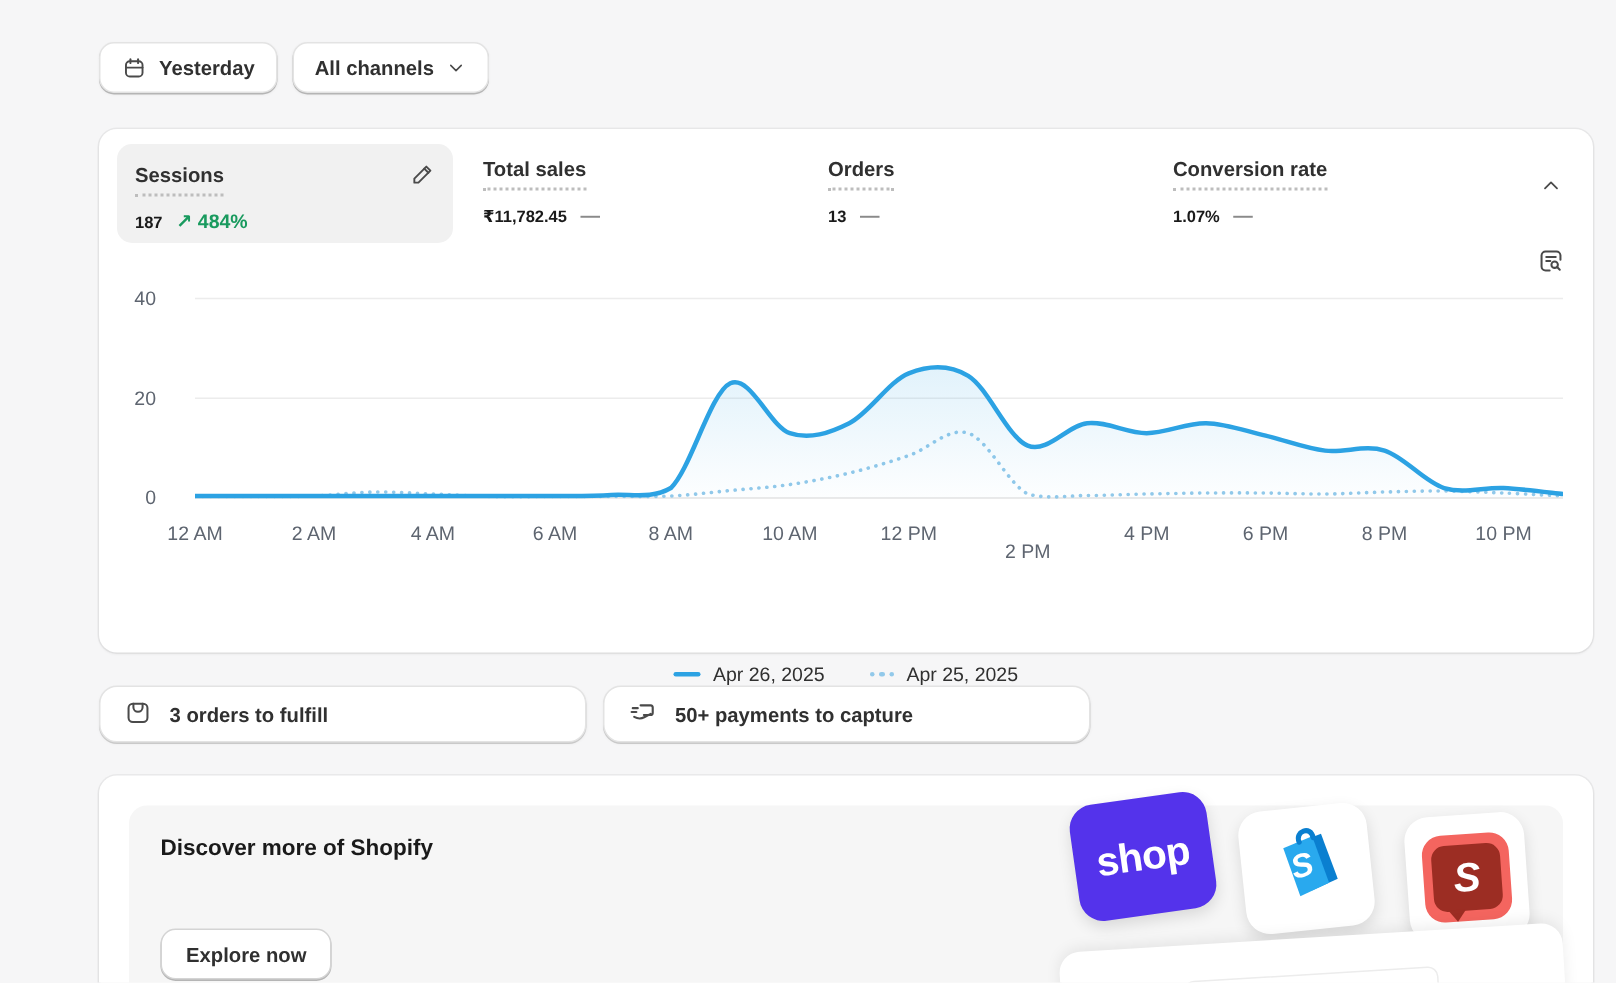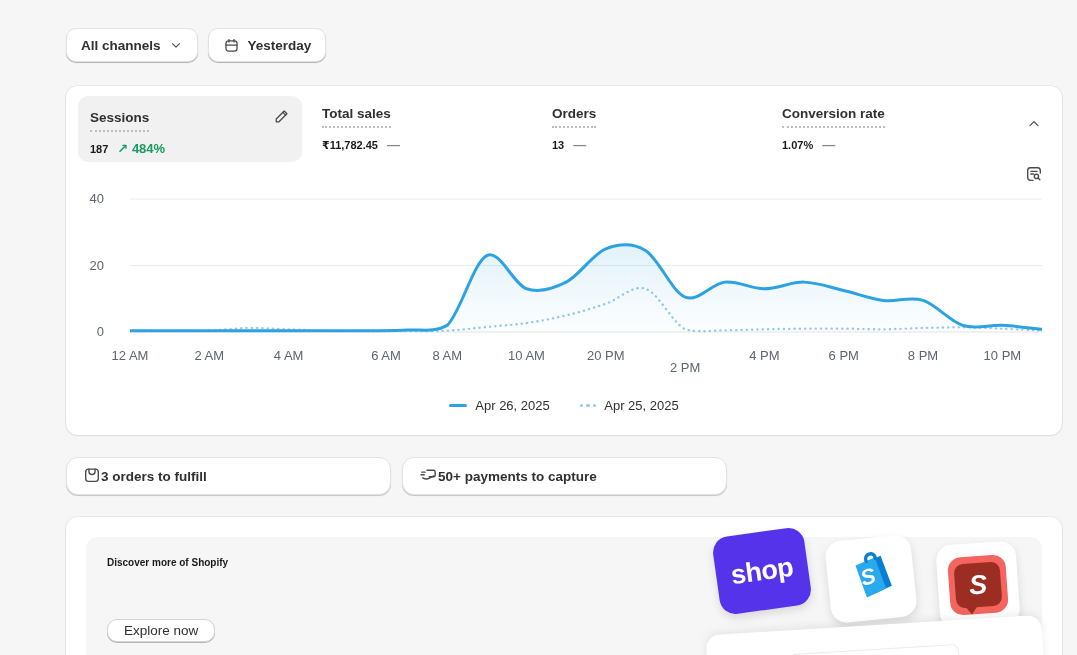--- a/index.html
+++ b/index.html
@@ -54,46 +54,46 @@
   .insights-btn { position:absolute; right:19px; top:79px; cursor:pointer; background:none; border:none; }
 
   
   .chart-area { position:absolute; left:0; top:0; width:100%; height:100%; }
   .y-labels { position:absolute; left:10px; top:106px; width:28px; }
   .y-label { position:absolute; right:0; font-size:13px; color:#5e6570; }
   .chart-svg-wrap { position:absolute; left:64px; top:106px; width:912px; height:150px; }
   .x-labels { position:absolute; left:64px; top:262px; width:912px; height:16px; }
   .x-label { position:absolute; transform:translateX(-50%); font-size:13px; color:#5e6570; white-space:nowrap; }
   .legend { position:absolute; left:0; top:312px; width:100%; display:flex; justify-content:center; gap:30px; align-items:center; }
-  .legend-item { display:flex; align-items:center; gap:8px; font-size:13px; color:#303030; cursor:pointer; }
+  .legend-item { display:flex; align-items:center; gap:8px; font-size:13px; color:#303030; cursor:pointer;margin-top:44px; }
   .legend-solid { width:18px; height:3.5px; border-radius:2px; }
   .legend-dots { display:flex; gap:3px; }
   .legend-dots i { width:3.5px; height:3.5px; border-radius:50%; display:block; }
 
   
   .shortcuts { position:absolute; left:66px; top:457px; display:flex; gap:11px; }
   .shortcut-btn {
-    width:325px; height:38px; display:flex; align-items:center; 
+    width:325px; height:38px; display:flex; align-items:center; gap:12px;
     background:#fff; border:1px solid #e3e3e3; border-radius:12px; padding:0 16px;
     font-size:13.5px; font-weight:700; color:#303030;
     box-shadow:0 1px 0 #c9c9c9, 0 1px 2px rgba(0,0,0,.05); cursor:pointer;
   }
 
   
   .discover-card { left:66px; top:517px; width:996px; height:170px; overflow:hidden; }
   .banner {
     position:absolute; left:20px; top:20px; width:956px; height:160px;
     background:#f6f6f6; border-radius:12px;
   }
-  .banner-title { position:absolute; left:21px; top:20px; font-size:10px; font-weight:700; color:#1a1a1a; }
+  .banner-title { position:absolute; left:21px; top:20px; font-size:15px; font-weight:700; color:#1a1a1a; }
   .banner-sub { position:absolute; left:21px; top:46px; font-size:13.5px; color:#5c5f62; }
   .explore-btn {
-    position:absolute; left:21px; top:82px; height:23px; padding:0 16px;
+    position:absolute; left:21px; top:82px; height:34px; padding:0 16px;
     background:#fff; border:1px solid #d4d4d4; border-radius:10px;
-    font-size:13.5px; font-weight:400; color:#303030;
+    font-size:13.5px; font-weight:700; color:#303030;
     box-shadow:0 1px 0 #b5b5b5; cursor:pointer;
     font-family:"Liberation Sans","DejaVu Sans",sans-serif;
   }
 
   .art { position:absolute; left:0; top:0; width:100%; height:100%; pointer-events:none; }
   .tile { position:absolute; border-radius:16px; box-shadow:0 4px 10px rgba(0,0,0,.12); }
   .shop-tile {
     left:630px; top:-5px; width:92px; height:78px; background:#5433eb;
     transform:rotate(-8deg); display:flex; align-items:center; justify-content:center;
     color:#fff; font-size:27px; font-weight:700; letter-spacing:-.5px;
@@ -138,39 +138,39 @@
 
   .ic { stroke:#4a4a4a; stroke-width:1.5; fill:none; stroke-linecap:round; stroke-linejoin:round; }
 </style>
 </head>
 <body>
 
 <div class="page">
 
   <div class="toolbar">
     <button class="pill-btn">
-      <span>All channels</span>
-      <span>
-        <svg width="14" height="14" viewBox="0 0 20 20">
-            <path class="ic" d="M5 8 l5 5 5-5"></path>
-          </svg>
-      </span>
-    </button>
-    <button class="pill-btn">
       <span>
         <svg width="17" height="17" viewBox="0 0 20 20">
             <g class="ic">
           <rect x="3.5" y="4.5" width="13" height="12" rx="3"></rect>
           <path d="M3.5 9.5 h13"></path>
               <path d="M7 3 v3"></path>
               <path d="M13 3 v3"></path>
         </g>
           </svg>
       </span>
       <span>Yesterday</span>
+    </button>
+    <button class="pill-btn">
+      <span>All channels</span>
+      <span>
+        <svg width="14" height="14" viewBox="0 0 20 20">
+            <path class="ic" d="M5 8 l5 5 5-5"></path>
+          </svg>
+      </span>
     </button>
   </div>
 
   <div class="card main-card">
 
     <div class="sessions-tile">
       <span class="metric-label">Sessions</span>
       <span class="edit-icon">
         <svg width="17" height="17" viewBox="0 0 20 20">
             <g class="ic">
@@ -249,24 +249,24 @@
             </defs>
             <path d="M0,139.0025C6.608695652173913,139.0025,26.43478260869565,139.05791666666667,39.65217391304348,139.0025C52.869565217391305,138.94708333333332,66.08695652173913,139.16875,79.30434782608695,138.67C92.52173913043478,138.17125,105.73913043478261,136.23166666666665,118.95652173913044,136.01C132.17391304347825,135.78833333333333,145.3913043478261,136.84125,158.6086956521739,137.34C171.82608695652172,137.83875,185.04347826086956,138.72541666666666,198.26086956521738,139.0025C211.4782608695652,139.27958333333333,224.69565217391303,139.0025,237.91304347826087,139.0025C251.13043478260872,139.0025,264.34782608695656,139.05791666666667,277.5652173913044,139.0025C290.7826086956522,138.94708333333332,304,139.33499999999998,317.2173913043478,138.67C330.4347826086956,138.005,343.6521739130435,136.28708333333333,356.8695652173913,135.0125C370.0869565217391,133.73791666666665,383.30434782608694,132.96208333333334,396.52173913043475,131.0225C409.73913043478257,129.08291666666668,422.95652173913044,126.58916666666667,436.17391304347825,123.375C449.39130434782606,120.16083333333333,462.60869565217394,116.17083333333333,475.82608695652175,111.7375C489.04347826086956,107.30416666666666,502.2608695652173,92.50791666666667,515.4782608695651,96.775C528.695652173913,101.04208333333334,541.9130434782609,130.41291666666666,555.1304347826087,137.34C568.3478260869566,141,581.5652173913043,138.3375,594.7826086956521,138.3375C608,138.3375,621.2173913043478,137.61708333333334,634.4347826086956,137.34C647.6521739130435,137.06291666666667,660.8695652173913,136.78583333333336,674.0869565217391,136.675C687.304347826087,136.56416666666667,700.5217391304348,136.56416666666667,713.7391304347826,136.675C726.9565217391305,136.78583333333336,740.1739130434783,137.45083333333335,753.3913043478261,137.34C766.608695652174,137.22916666666666,779.8260869565217,136.3425,793.0434782608695,136.01C806.2608695652173,135.67749999999998,819.4782608695651,135.23416666666665,832.695652173913,135.345C845.9130434782609,135.45583333333335,859.1304347826086,136.12083333333334,872.3478260869565,136.675C885.5652173913044,137.22916666666669,905.3913043478261,138.33749999999998,912,138.67" fill="none" stroke="#92c9ea" stroke-width="2.4" stroke-linecap="round" stroke-linejoin="round" stroke-dasharray="0.1 5.2"></path>
             <path d="M0,138.67C6.608695652173913,138.67,26.43478260869565,138.67,39.65217391304348,138.67C52.869565217391305,138.67,66.08695652173913,138.67,79.30434782608695,138.67C92.52173913043478,138.67,105.73913043478261,138.67,118.95652173913044,138.67C132.17391304347825,138.67,145.3913043478261,138.67,158.6086956521739,138.67C171.82608695652172,138.67,185.04347826086956,138.67,198.26086956521738,138.67C211.4782608695652,138.67,224.69565217391303,138.7808333333333,237.91304347826087,138.67C251.13043478260872,138.55916666666667,264.34782608695656,138.89166666666665,277.5652173913044,138.005C290.7826086956522,137.11833333333334,304,141,317.2173913043478,133.35C330.4347826086956,120.93666666666667,343.6521739130435,69.62083333333334,356.8695652173913,63.525000000000006C370.0869565217391,57.429166666666674,383.30434782608694,92.34166666666667,396.52173913043475,96.775C409.73913043478257,101.20833333333334,422.95652173913044,96.775,436.17391304347825,90.125C449.39130434782606,83.475,462.60869565217394,62.139583333333334,475.82608695652175,56.875C489.04347826086956,51.610416666666666,502.2608695652173,50.502083333333324,515.4782608695651,58.537499999999994C528.695652173913,66.57291666666666,541.9130434782609,99.82291666666667,555.1304347826087,105.0875C568.3478260869566,110.35208333333334,581.5652173913043,91.51041666666667,594.7826086956521,90.125C608,88.73958333333333,621.2173913043478,96.775,634.4347826086956,96.775C647.6521739130435,96.775,660.8695652173913,89.84791666666666,674.0869565217391,90.125C687.304347826087,90.40208333333334,700.5217391304348,95.38958333333333,713.7391304347826,98.4375C726.9565217391305,101.48541666666667,740.1739130434783,106.75,753.3913043478261,108.4125C766.608695652174,110.07499999999999,779.8260869565217,104.25625,793.0434782608695,108.4125C806.2608695652173,112.56875,819.4782608695651,129.19375,832.695652173913,133.35C845.9130434782609,137.50625,859.1304347826086,132.685,872.3478260869565,133.35C885.5652173913044,134.015,905.3913043478261,136.675,912,137.34L912,140L0,140Z" fill="url(#areaGrad)"></path>
             <path d="M0,138.67C6.608695652173913,138.67,26.43478260869565,138.67,39.65217391304348,138.67C52.869565217391305,138.67,66.08695652173913,138.67,79.30434782608695,138.67C92.52173913043478,138.67,105.73913043478261,138.67,118.95652173913044,138.67C132.17391304347825,138.67,145.3913043478261,138.67,158.6086956521739,138.67C171.82608695652172,138.67,185.04347826086956,138.67,198.26086956521738,138.67C211.4782608695652,138.67,224.69565217391303,138.7808333333333,237.91304347826087,138.67C251.13043478260872,138.55916666666667,264.34782608695656,138.89166666666665,277.5652173913044,138.005C290.7826086956522,137.11833333333334,304,141,317.2173913043478,133.35C330.4347826086956,120.93666666666667,343.6521739130435,69.62083333333334,356.8695652173913,63.525000000000006C370.0869565217391,57.429166666666674,383.30434782608694,92.34166666666667,396.52173913043475,96.775C409.73913043478257,101.20833333333334,422.95652173913044,96.775,436.17391304347825,90.125C449.39130434782606,83.475,462.60869565217394,62.139583333333334,475.82608695652175,56.875C489.04347826086956,51.610416666666666,502.2608695652173,50.502083333333324,515.4782608695651,58.537499999999994C528.695652173913,66.57291666666666,541.9130434782609,99.82291666666667,555.1304347826087,105.0875C568.3478260869566,110.35208333333334,581.5652173913043,91.51041666666667,594.7826086956521,90.125C608,88.73958333333333,621.2173913043478,96.775,634.4347826086956,96.775C647.6521739130435,96.775,660.8695652173913,89.84791666666666,674.0869565217391,90.125C687.304347826087,90.40208333333334,700.5217391304348,95.38958333333333,713.7391304347826,98.4375C726.9565217391305,101.48541666666667,740.1739130434783,106.75,753.3913043478261,108.4125C766.608695652174,110.07499999999999,779.8260869565217,104.25625,793.0434782608695,108.4125C806.2608695652173,112.56875,819.4782608695651,129.19375,832.695652173913,133.35C845.9130434782609,137.50625,859.1304347826086,132.685,872.3478260869565,133.35C885.5652173913044,134.015,905.3913043478261,136.675,912,137.34" fill="none" stroke="#2ca2e3" stroke-width="3" stroke-linecap="round" stroke-linejoin="round"></path>
           </svg>
       </div>
       <div class="x-labels" id="x-labels">
           <span class="x-label" style="left: 0px;">12 AM</span>
           <span class="x-label" style="left: 79.3043px;">2 AM</span>
           <span class="x-label" style="left: 158.609px;">4 AM</span>
-          <span class="x-label" style="left: 256px;">6 AM</span>
+          <span class="x-label" style="left: 240px;">6 AM</span>
           <span class="x-label" style="left: 317.217px;">8 AM</span>
           <span class="x-label" style="left: 396.522px;">10 AM</span>
-          <span class="x-label" style="left: 475.826px;">20 PM</span>
+          <span class="x-label" style="left: 475.826px;">12 PM</span>
           <span class="x-label" style="left: 555.13px; margin-top: 12px;">2 PM</span>
           <span class="x-label" style="left: 634.435px;">4 PM</span>
           <span class="x-label" style="left: 713.739px;">6 PM</span>
           <span class="x-label" style="left: 793.043px;">8 PM</span>
           <span class="x-label" style="left: 872.348px;">10 PM</span>
         </div>
       <div class="legend" id="legend">
           <span class="legend-item">
             <span class="legend-solid" style="background: rgb(44, 162, 227);"></span>
             <span>Apr 26, 2025</span>

